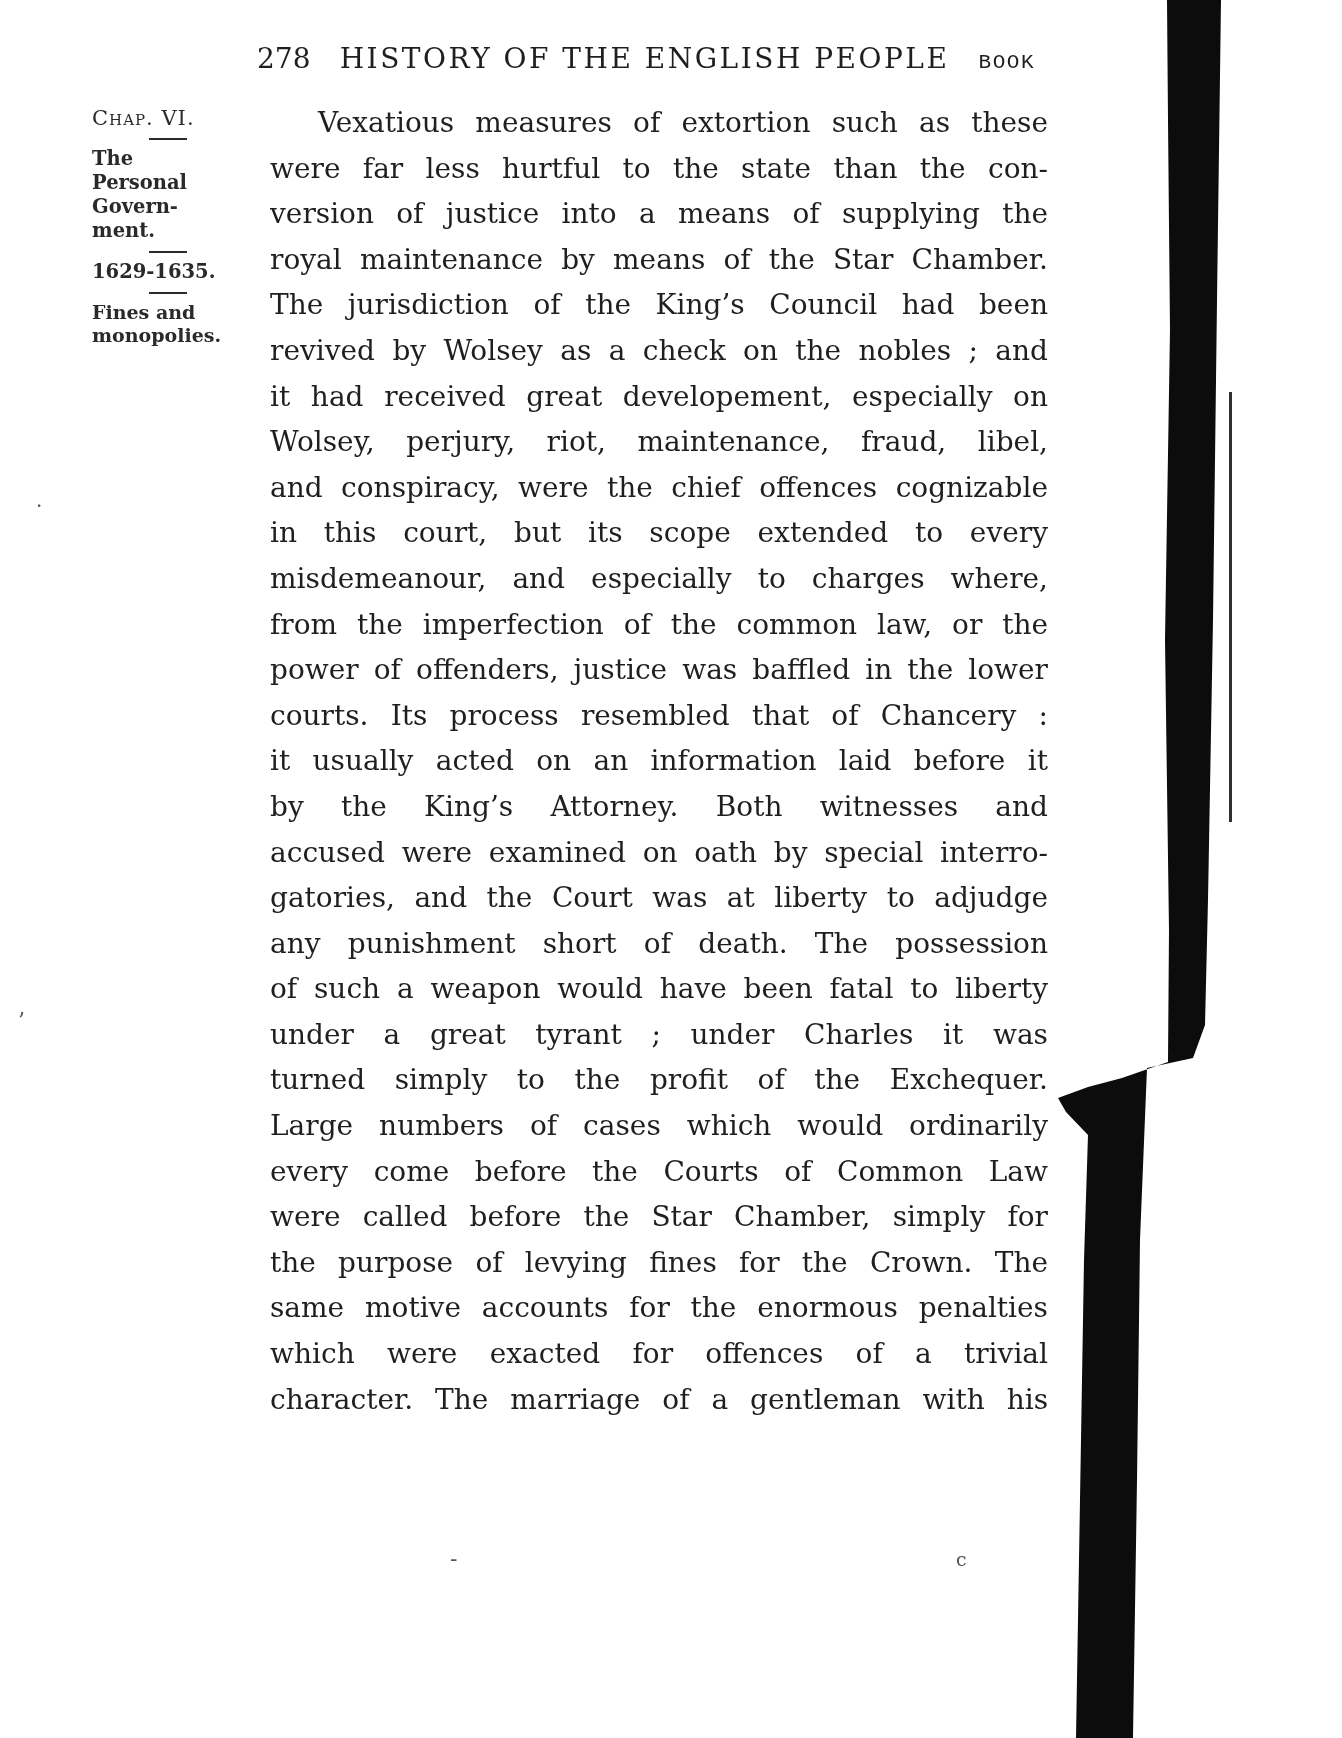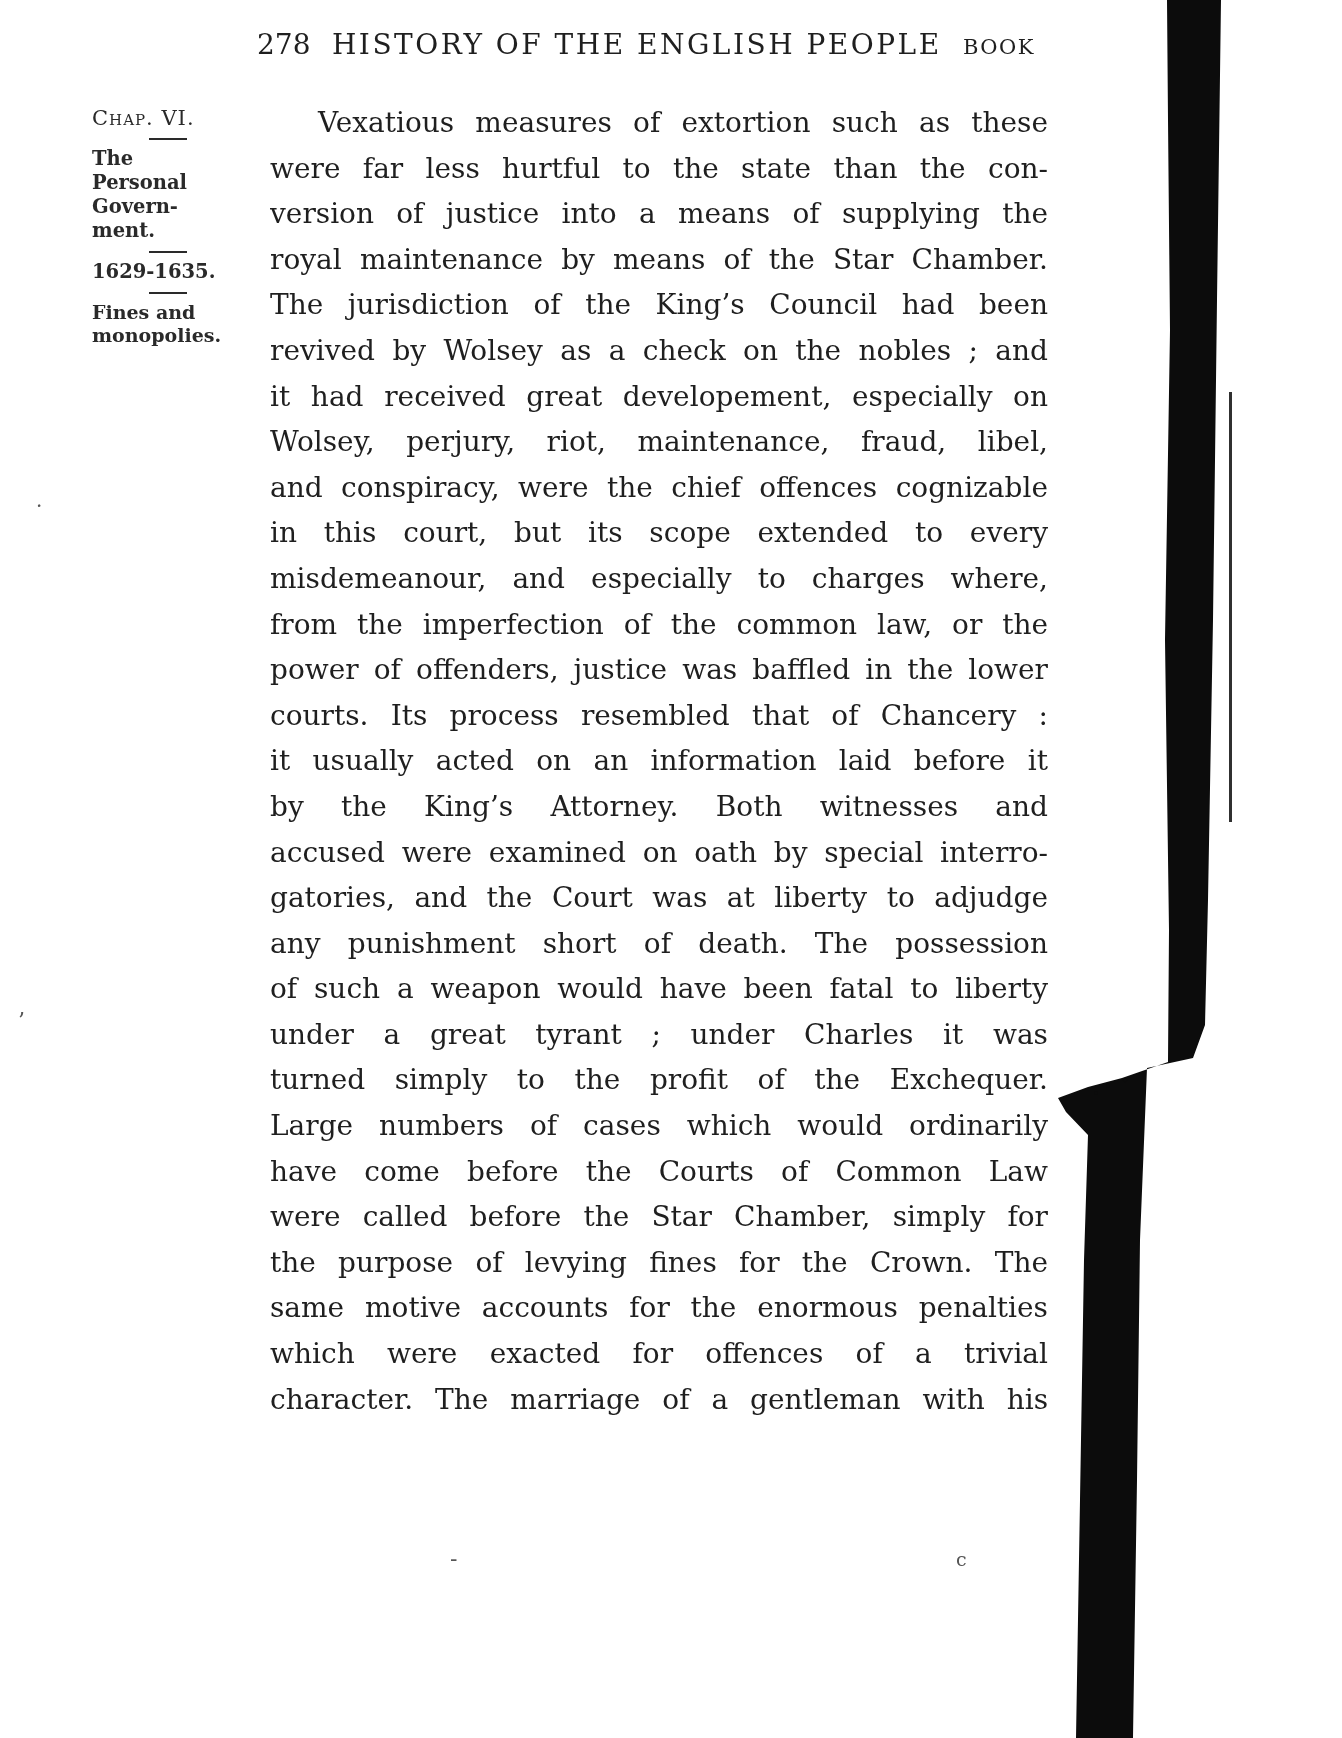--- a/index.html
+++ b/index.html
@@ -8,26 +8,26 @@
     background: var(--paper, #ffffff);
     color: var(--ink, #1f1f1f);
     font-family: "DejaVu Serif", "Liberation Serif", serif;
     position: relative;
     overflow: hidden;
   }
 
   
   .page-header {
     position: absolute;
-    top: 28px; left: 257px; width: 778px;
+    top: 42px; left: 257px; width: 778px;
     display: flex; align-items: baseline;
   }
   .page-number { font-size: 28px; }
   .header-title { flex: 1; text-align: center; font-size: 28px; letter-spacing: 2.5px; }
-  .header-book { font-size: 21px; letter-spacing: 1.5px; }
+  .header-book { font-size: 21px; letter-spacing: 1.5px; font-family: Liberation Mono, monospace; }
 
   
   .margin-notes {
     position: absolute;
     top: 106px; left: 92px; width: 152px;
     text-align: left;
     color: var(--margin-ink, #2a2a2a);
   }
   .chapter-label { font-size: 21px; font-variant: small-caps; letter-spacing: 1px; }
   .margin-rule {
@@ -112,21 +112,21 @@
     <div class="text-line">courts.  Its process resembled that of Chancery :</div>
     <div class="text-line">it usually acted on an information laid before it</div>
     <div class="text-line">by the King’s Attorney.  Both witnesses and</div>
     <div class="text-line">accused were examined on oath by special interro-</div>
     <div class="text-line">gatories, and the Court was at liberty to adjudge</div>
     <div class="text-line">any punishment short of death.  The possession</div>
     <div class="text-line">of such a weapon would have been fatal to liberty</div>
     <div class="text-line">under a great tyrant ;  under Charles it was</div>
     <div class="text-line">turned simply to the profit of the Exchequer.</div>
     <div class="text-line">Large numbers of cases which would ordinarily</div>
-    <div class="text-line">have come before the Courts of Common Law</div>
+    <div class="text-line">every come before the Courts of Common Law</div>
     <div class="text-line">were called before the Star Chamber, simply for</div>
     <div class="text-line">the purpose of levying fines for the Crown.  The</div>
     <div class="text-line">same motive accounts for the enormous penalties</div>
     <div class="text-line">which were exacted for offences of a trivial</div>
     <div class="text-line">character.  The marriage of a gentleman with his</div>
   </div>
 
 <span class="scan-speck speck-dot">·</span>
 <span class="scan-speck speck-quote">’</span>
 <span class="scan-speck speck-dash">-</span>

